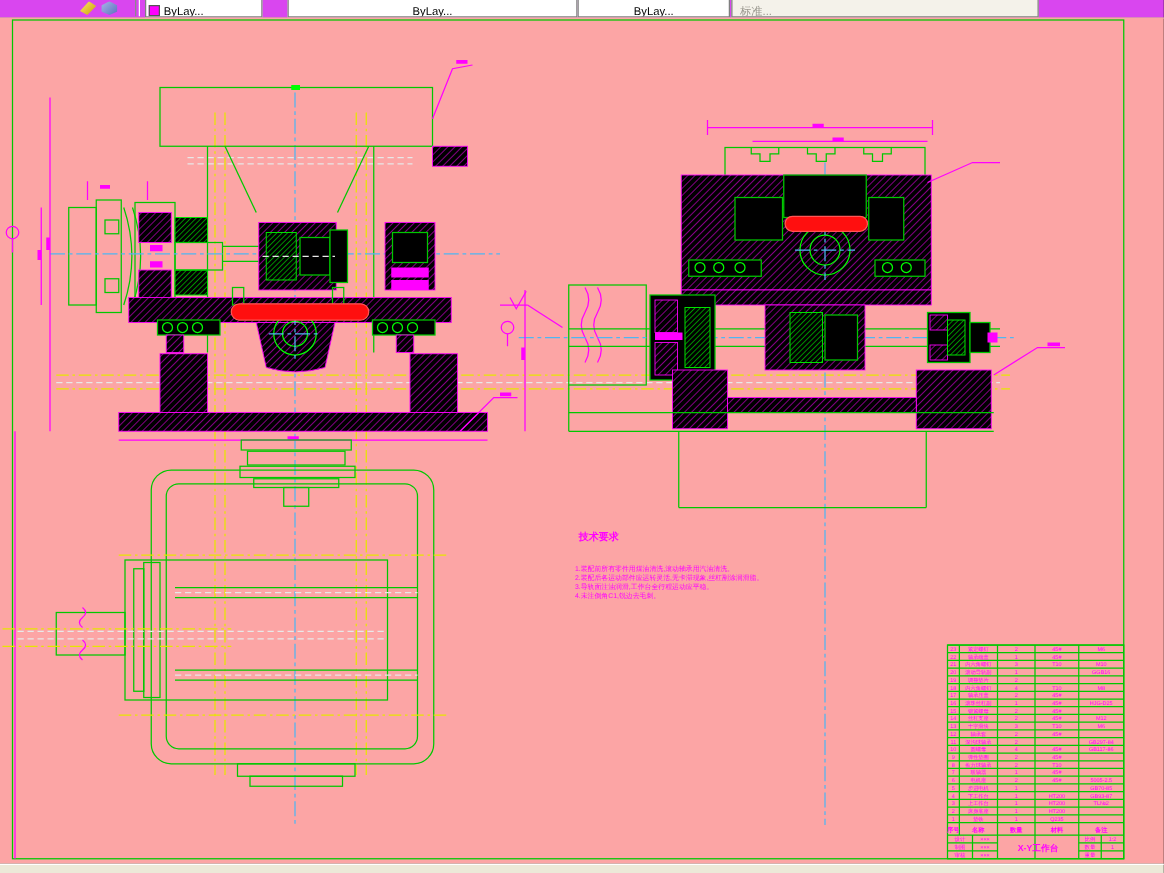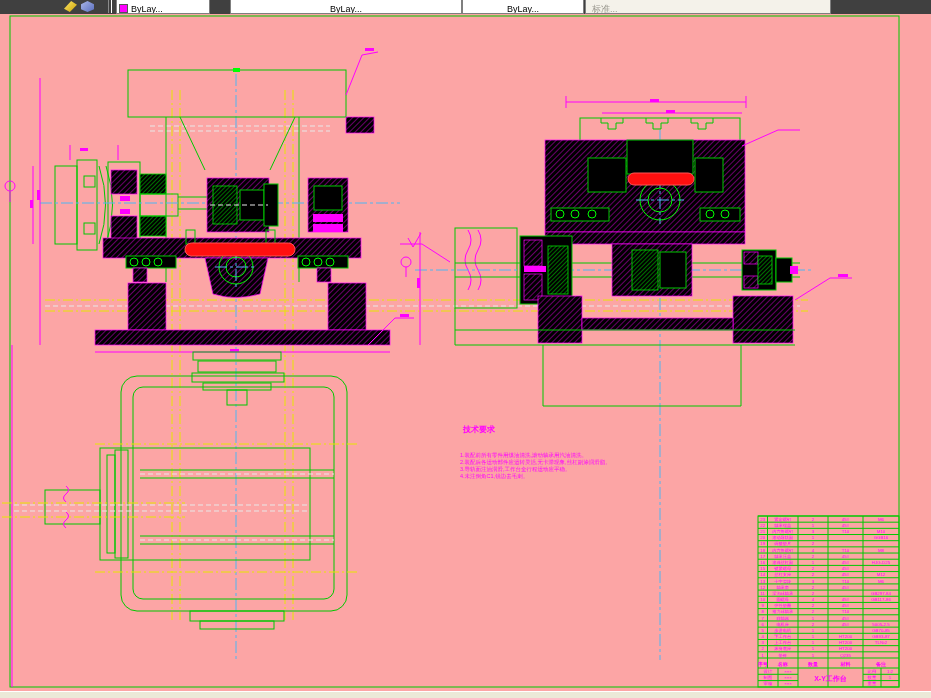--- a/index.html
+++ b/index.html
@@ -1,18 +1,18 @@
 <!DOCTYPE html>
 <html><head>
 <meta charset="utf-8">
 <style>
   html,body{margin:0;padding:0;background:#000;width:931px;height:698px;overflow:hidden;
     font-family:"Liberation Sans", sans-serif;}
   
-  .toolbar{position:absolute;top:0;left:0;width:931px;height:14px;background:#404040;
+  .toolbar{position:absolute;top:0;left:0;width:931px;height:14px;background:#d946ef;
     border-bottom:1px solid #9a9a9a;}
   .tb-icon{position:absolute;top:1px;width:13px;height:11px;}
   .tb-icon.i1{left:64px;background:linear-gradient(135deg,#ffe768,#c9a006);
     clip-path:polygon(0 70%,55% 0,100% 35%,45% 100%);}
   .tb-icon.i2{left:81px;background:linear-gradient(135deg,#aab6e6,#5b6fc0);
     clip-path:polygon(50% 0,100% 30%,100% 75%,50% 100%,0 75%,0 30%);}
   .tb-sep{position:absolute;top:0;height:13px;width:2px;border-left:1px solid #8b8b8b;
     border-right:1px solid #fff;}
   .combo{position:absolute;top:-3px;height:15px;background:#fff;border:1px solid #7f7f7f;
     font-size:9px;color:#000;line-height:22px;white-space:nowrap;overflow:hidden;}

